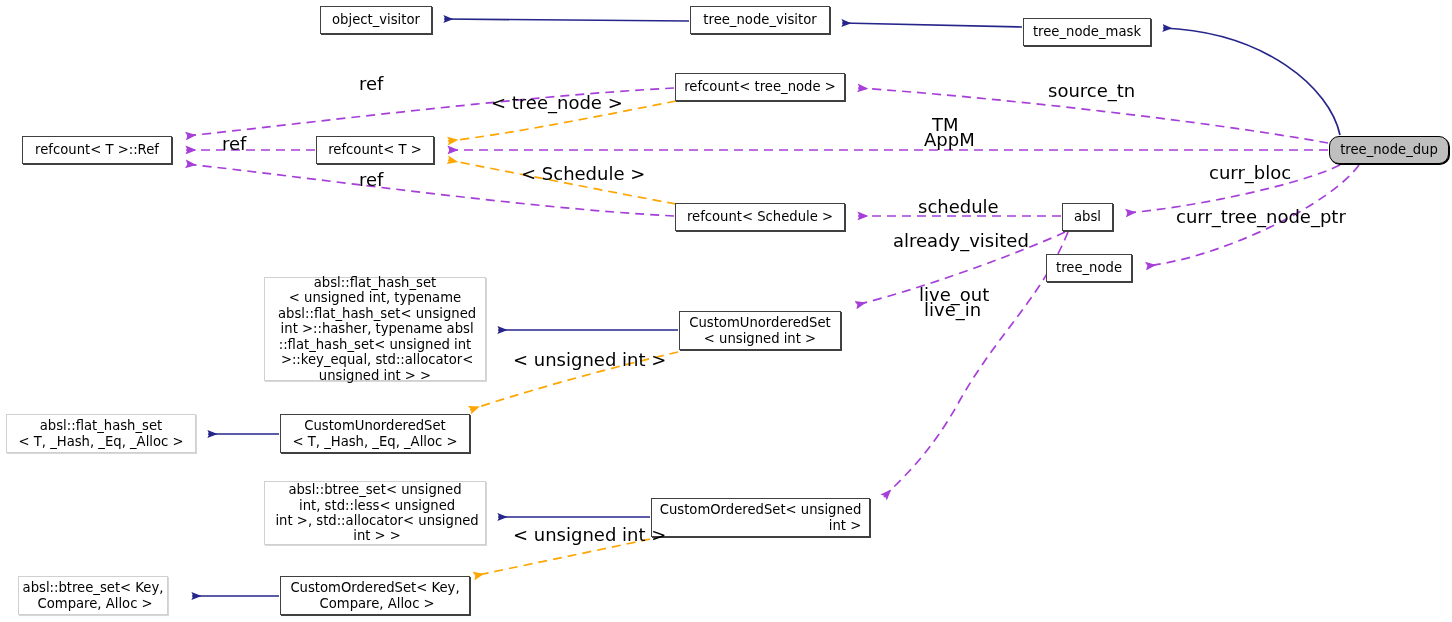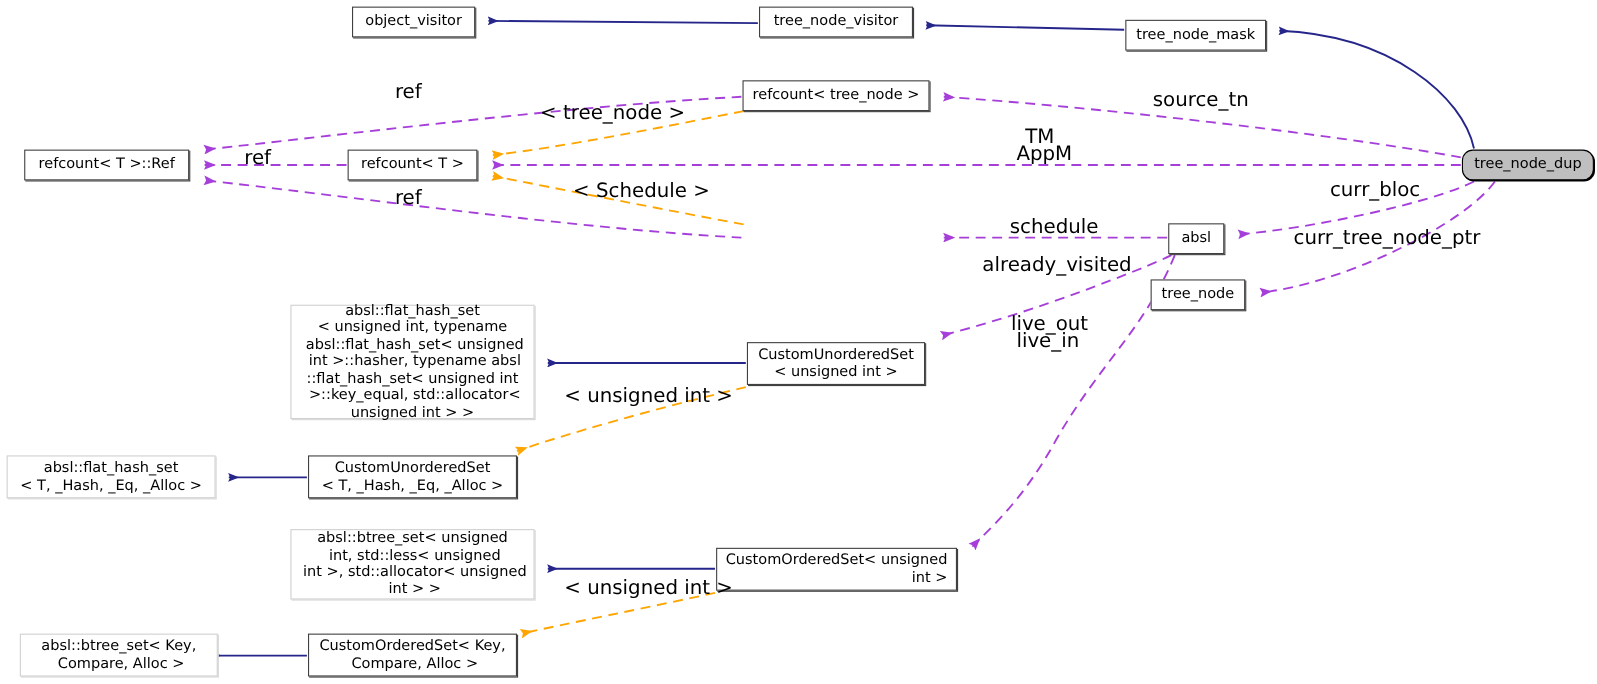--- a/index.html
+++ b/index.html
@@ -76,20 +76,21 @@
     </g>
   </svg>
 
   <div class="node solid" style="left: 320px; top: 6px; width: 112px; height: 28px;"><span>object_visitor</span></div>
   <div class="node solid" style="left: 690px; top: 6px; width: 140px; height: 28px;"><span>tree_node_visitor</span></div>
   <div class="node solid" style="left: 1023px; top: 18px; width: 128px; height: 28px;"><span>tree_node_mask</span></div>
   <div class="node hl" style="left: 1329px; top: 136px; width: 120px; height: 28px; border-radius: 10px;"><span>tree_node_dup</span></div>
   <div class="node solid" style="left: 22px; top: 136px; width: 150px; height: 28px;"><span>refcount&lt; T &gt;::Ref</span></div>
   <div class="node solid" style="left: 675px; top: 73px; width: 170px; height: 28px;"><span>refcount&lt; tree_node &gt;</span></div>
   <div class="node solid" style="left: 316px; top: 136px; width: 118px; height: 28px;"><span>refcount&lt; T &gt;</span></div>
+  <div class="node solid" style="left: 675px; top: 203px; width: 170px; height: 28px;"><span>refcount&lt; Schedule &gt;</span></div>
   <div class="node solid" style="left: 1062px; top: 203px; width: 51px; height: 28px;"><span>absl</span></div>
   <div class="node solid" style="left: 1046px; top: 254px; width: 86px; height: 28px;"><span>tree_node</span></div>
   <div class="node faint" style="left: 264px; top: 277px; width: 222px; height: 104px;"><span>absl::flat_hash_set
 &lt; unsigned int, typename
  absl::flat_hash_set&lt; unsigned
  int &gt;::hasher, typename absl
 ::flat_hash_set&lt; unsigned int
  &gt;::key_equal, std::allocator&lt;
 unsigned int &gt; &gt;</span></div>
   <div class="node solid" style="left: 679px; top: 311px; width: 162px; height: 39px;"><span>CustomUnorderedSet
@@ -97,21 +98,21 @@
   <div class="node faint" style="left: 6px; top: 414px; width: 190px; height: 39px;"><span>absl::flat_hash_set
 &lt; T, _Hash, _Eq, _Alloc &gt;</span></div>
   <div class="node solid" style="left: 280px; top: 414px; width: 190px; height: 39px;"><span>CustomUnorderedSet
 &lt; T, _Hash, _Eq, _Alloc &gt;</span></div>
   <div class="node faint" style="left: 264px; top: 481px; width: 222px; height: 64px;"><span>absl::btree_set&lt; unsigned
  int, std::less&lt; unsigned
  int &gt;, std::allocator&lt; unsigned
  int &gt; &gt;</span></div>
   <div class="node solid" style="left: 651px; top: 498px; width: 219px; height: 39px; text-align: right;"><span>CustomOrderedSet&lt; unsigned
  int &gt;</span></div>
-  <div class="node faint" style="left: 18px; top: 576px; width: 180px; height: 39px;"><span>absl::btree_set&lt; Key,
+  <div class="node faint" style="left: 18px; top: 576px; width: 150px; height: 39px;"><span>absl::btree_set&lt; Key,
  Compare, Alloc &gt;</span></div>
   <div class="node solid" style="left: 280px; top: 576px; width: 190px; height: 39px;"><span>CustomOrderedSet&lt; Key,
  Compare, Alloc &gt;</span></div>
 
   <div class="elabel" style="left: 359px; top: 77px;">ref</div>
   <div class="elabel" style="left: 491px; top: 96px;">&lt; tree_node &gt;</div>
   <div class="elabel" style="left: 1048px; top: 84px;">source_tn</div>
   <div class="elabel" style="left: 222px; top: 137px;">ref</div>
   <div class="elabel" style="left: 932px; top: 118px;">TM</div>
   <div class="elabel" style="left: 924px; top: 133px;">AppM</div>

